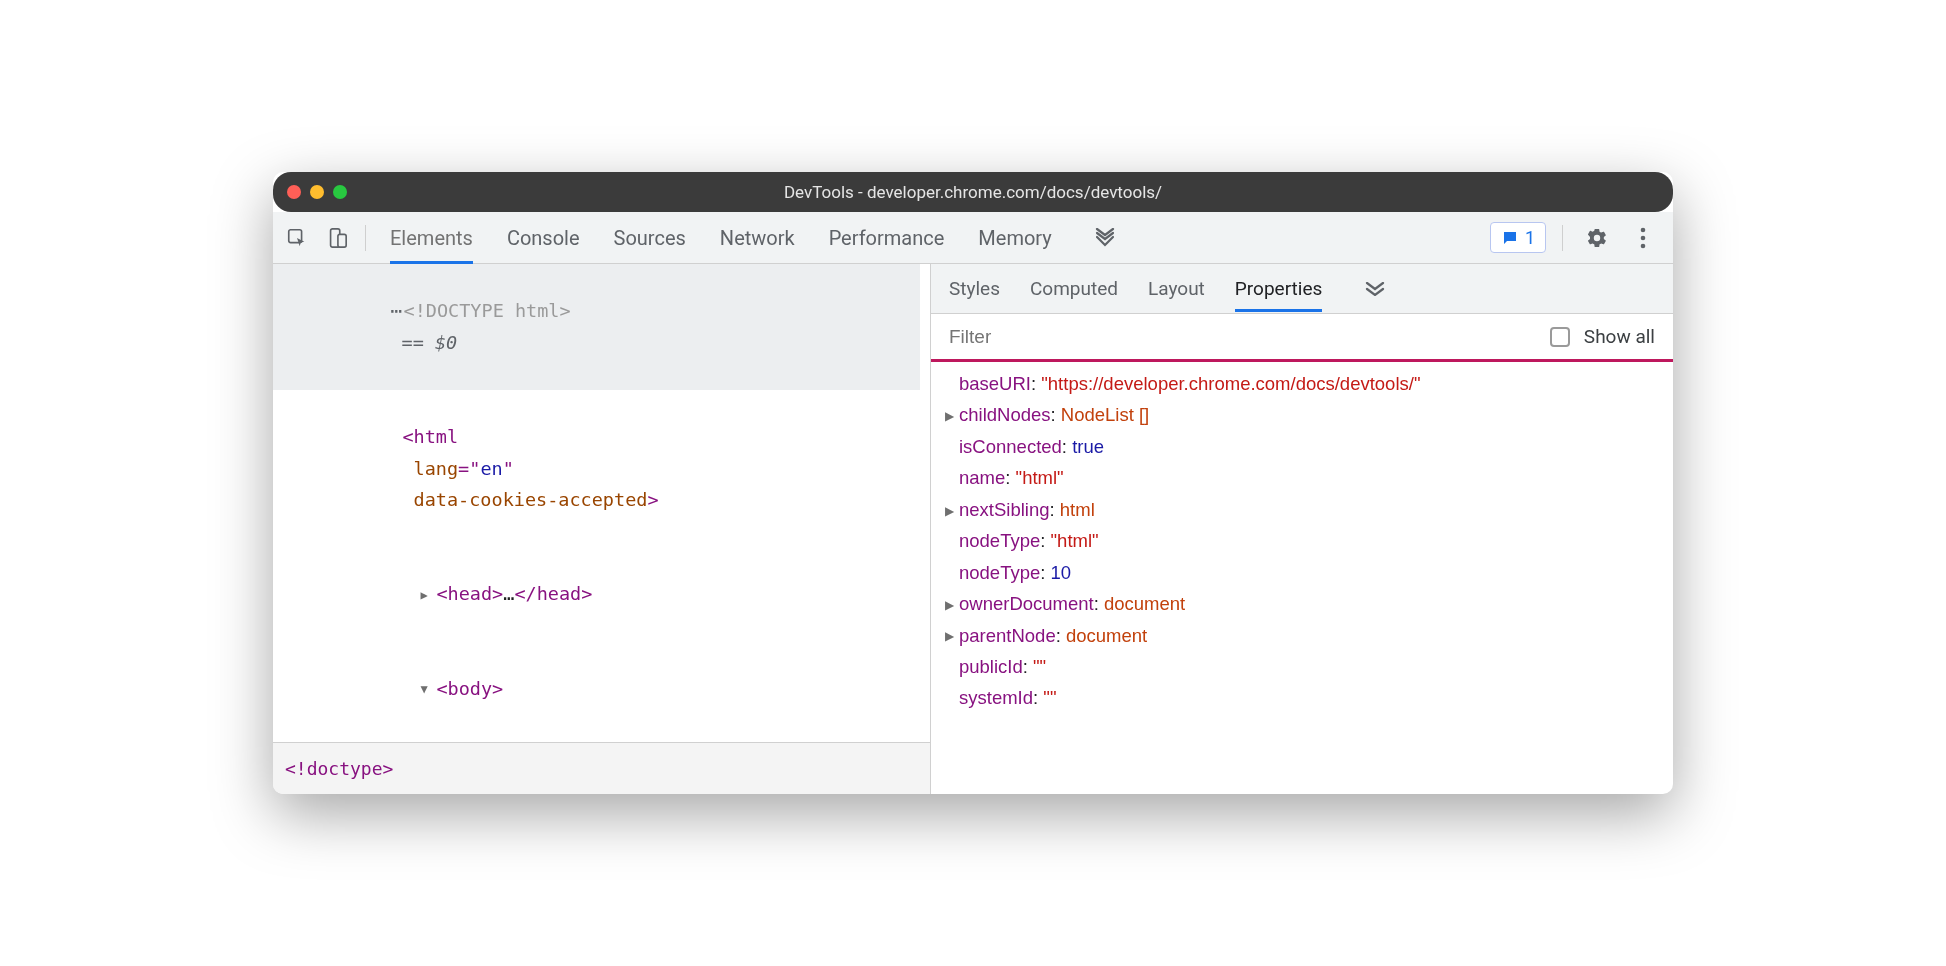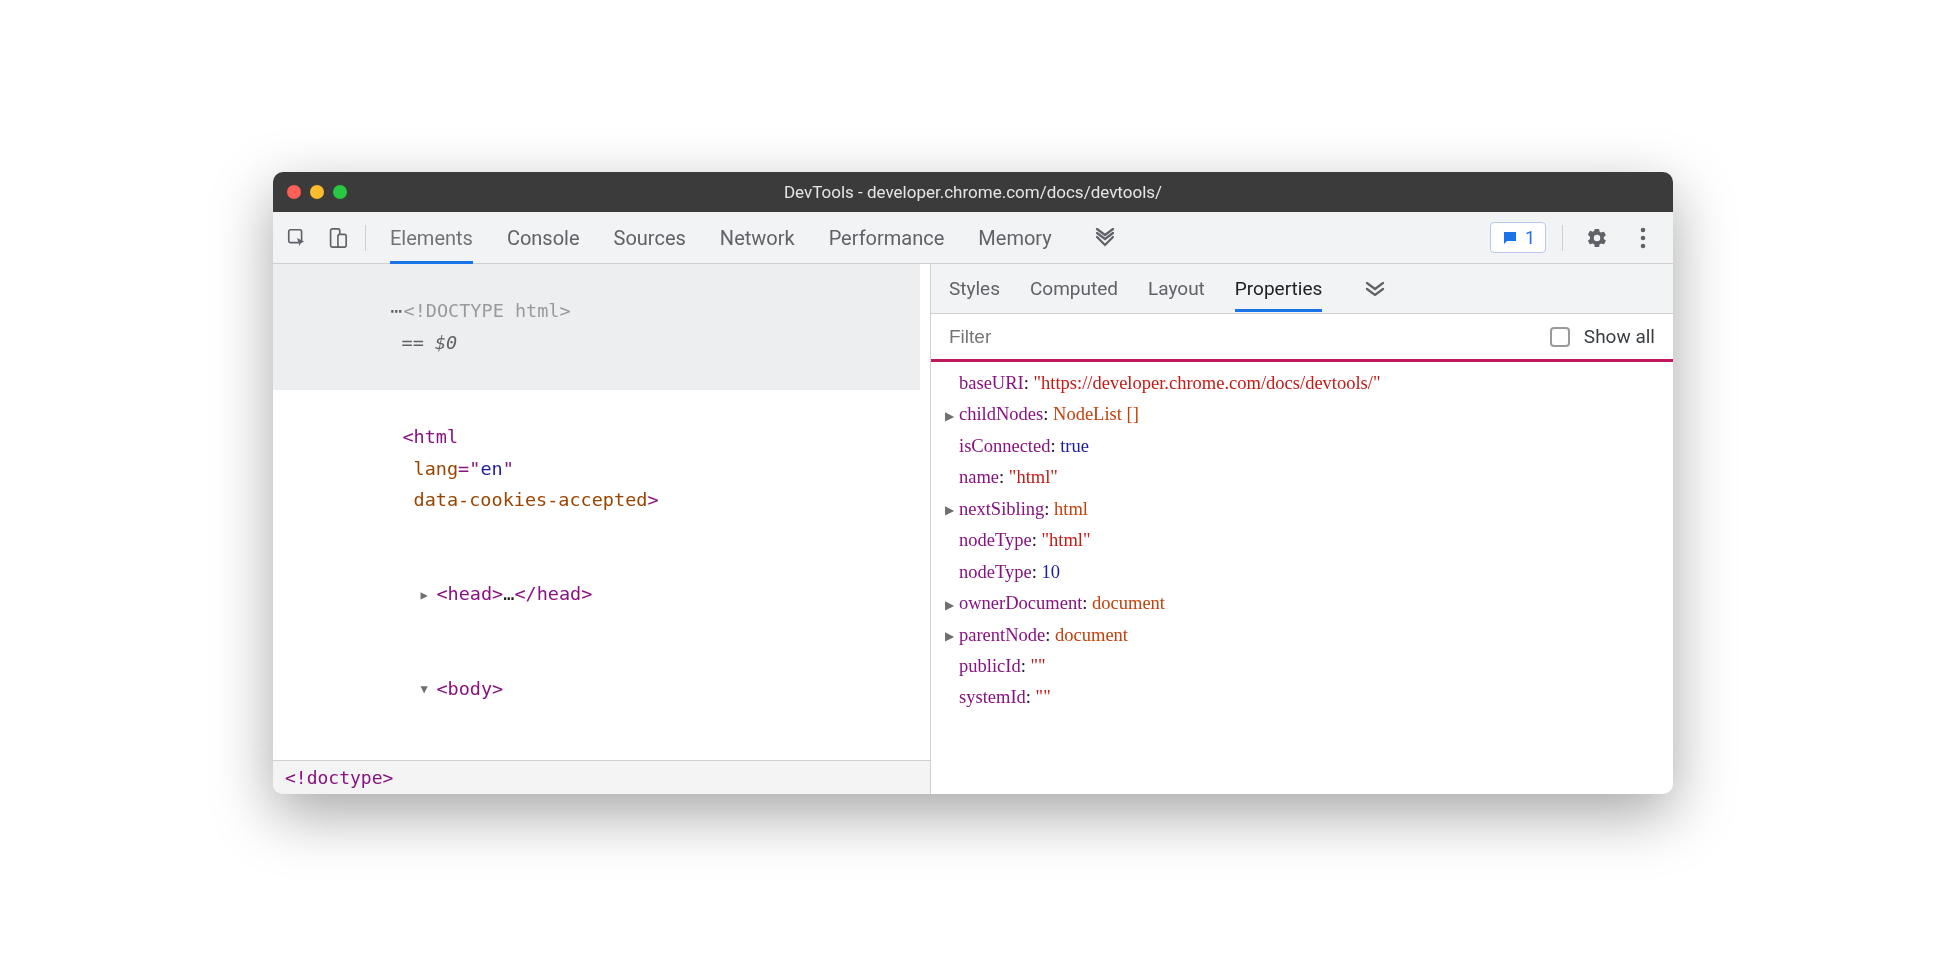--- a/index.html
+++ b/index.html
@@ -21,20 +21,21 @@
     display: flex;
     flex-direction: column;
   }
   .titlebar {
     background: #3b3b3b;
     height: 40px;
     display: flex;
     align-items: center;
     position: relative;
     padding: 0 14px;
+    border-radius: 18px;
   }
   .traffic-lights { display: flex; gap: 9px; }
   .tlight { width: 14px; height: 14px; border-radius: 50%; }
   .red { background: #ff5f57; }
   .yellow { background: #ffbd2e; }
   .green { background: #28c840; }
   .titlebar-title {
     position: absolute; left: 0; right: 0;
     text-align: center;
     color: #e5e5e5;
@@ -113,21 +114,21 @@
   .ellipsis { color: #222; }
   .disclosure {
     display: inline-block;
     width: 14px;
     color: #6f6f6f;
     font-size: 12px;
     vertical-align: middle;
     margin-right: 2px;
   }
   .breadcrumb {
-    height: 34px;
+    height: 52px;
     border-top: 1px solid #d0d0d0;
     background: #f4f4f4;
     display: flex; align-items: center;
     padding: 0 12px;
     font-family: Menlo, Consolas, monospace;
     font-size: 18px;
     color: #881280;
   }
   .right-pane { flex: 1; display: flex; flex-direction: column; min-width: 0; }
   .sub-tabs {
@@ -161,21 +162,21 @@
   }
   .checkbox {
     width: 20px; height: 20px;
     border: 2px solid #9a9a9a;
     border-radius: 4px;
     cursor:pointer;
   }
   .showall-label { font-size: 19px; color: #3c4043; }
   .props {
     flex: 1; overflow: auto;
-    font-family: Liberation Serif, serif;
+    font-family: Liberation Sans, sans-serif;
     font-size: 18.5px; line-height: 1.7;
     padding: 6px 14px 27px 14px;
   }
   .prop-line { white-space: nowrap; }
   .prop-key { color: #881280; }
   .prop-str { color: #c41a16; }
   .prop-kw  { color: #1a1aa6; }
   .prop-obj { color: #c2410c; }
   .prop-colon { color: #202124; }
   .tri {

